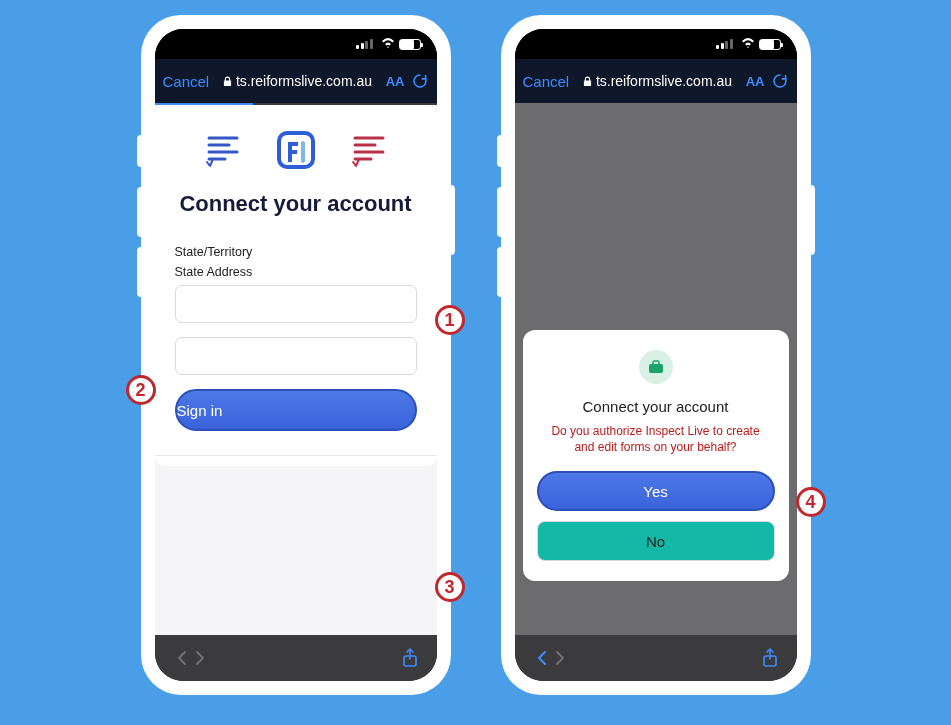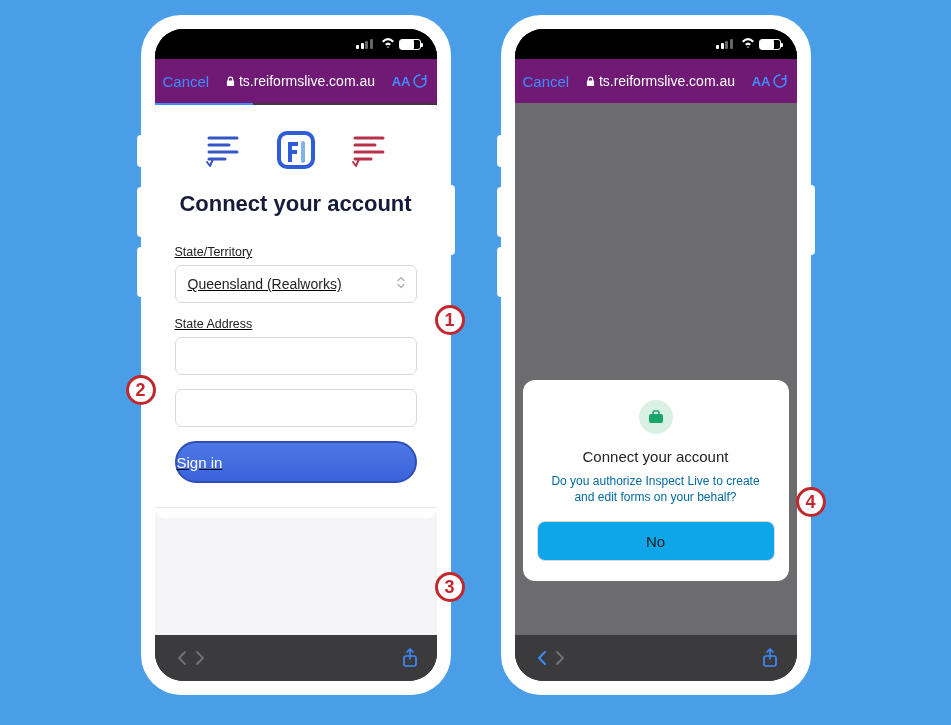--- a/index.html
+++ b/index.html
@@ -18,54 +18,54 @@
   .status{height:30px;background:#000;display:flex;justify-content:flex-end;align-items:center;padding:0 16px;}
   .signal{display:inline-flex;align-items:flex-end;gap:1.5px;margin-right:4px;}
   .signal span{width:3px;background:#fff;border-radius:1px;}
   .signal span:nth-child(1){height:4px;}.signal span:nth-child(2){height:6px;}.signal span:nth-child(3){height:8px;opacity:.4;}.signal span:nth-child(4){height:10px;opacity:.4;}
   .wifi{width:14px;height:10px;margin:0 4px;position:relative;}
   .wifi svg{position:absolute;top:-2px;}
   .batt{width:22px;height:11px;border:1px solid #fff;border-radius:3px;position:relative;}
   .batt:after{content:"";position:absolute;right:-3px;top:3px;width:2px;height:4px;background:#fff;border-radius:0 1px 1px 0;}
   .batt i{display:block;height:100%;width:70%;background:#fff;border-radius:1px;}
   
-  .urlbar{height:44px;background:#701a75;display:flex;align-items:center;padding:8px 8px;gap:0;}
+  .urlbar{height:44px;background:#0f172a;display:flex;align-items:center;padding:8px 8px;gap:6px;}
   .urlbar .cancel{color:#3e8cff;font-size:15px;}
   .urlbar .url{flex:1;display:flex;align-items:center;justify-content:center;gap:4px;color:#fff;font-size:14px;}
   .urlbar .lock{width:9px;height:11px;}
   .urlbar .aa{color:#3e8cff;font-size:13px;font-weight:600;}
   .urlbar .reload{width:18px;height:18px;}
   .urlbar svg{display:block;}
   .loadbar{height:2px;background:#3b3b3d;position:relative;}
   .loadbar i{position:absolute;left:0;top:0;height:100%;width:35%;background:#3e8cff;}
   
   .content{flex:1;background:#f5f5f7;overflow:hidden;position:relative;}
   .card{background:#fff;border-radius:10px;padding:22px 0 10px;margin:0;}
   .logo-row{display:flex;justify-content:center;align-items:center;gap:30px;padding:0 20px;}
   .logo-row svg{display:block;}
   .headline{text-align:center;font-size:22px;font-weight:800;color:#171b3a;margin-top:18px;}
-  .form{padding:22px 20px 8px;margin-top:6px;text-decoration:underline;}
+  .form{padding:22px 20px 8px;margin-top:6px;}
   .field-label{font-size:12.5px;color:#222;margin-bottom:6px;display:block;}
   .select{border:1px solid #d8d8de;border-radius:7px;height:38px;display:flex;align-items:center;padding:0 12px;font-size:14px;color:#222;position:relative;margin-bottom:14px;}
   .select .chev{position:absolute;right:10px;top:50%;transform:translateY(-50%);}
   .input{border:1px solid #d8d8de;border-radius:7px;height:38px;width:100%;margin-bottom:14px;background:#fff;}
   .signin{width:100%;height:42px;border-radius:22px;background:linear-gradient(#4d78e6,#3a63db);border:2px solid #2d4fb8;color:#fff;font-size:15px;font-weight:500;display:flex;align-items:center;justify-content:flex-start;}
   .divider{height:1px;background:#e8e8ec;margin:16px 0 0;}
   
   .bottomnav{height:46px;background:#3b3b3d;display:flex;align-items:center;justify-content:space-between;padding:0 18px;margin-top:auto;}
   .bottomnav .navbtn{width:18px;height:18px;display:flex;align-items:center;justify-content:center;}
   .bottomnav svg{display:block;}
   
   .modal-back{position:absolute;inset:0;background:rgba(0,0,0,.35);}
   .modal{position:absolute;left:8px;right:8px;bottom:54px;background:#fff;border-radius:12px;padding:20px 14px;text-align:center;}
   .modal-icon{width:34px;height:34px;border-radius:50%;background:#d9f0e4;display:flex;align-items:center;justify-content:center;margin:0 auto 14px;}
   .modal-title{font-size:15px;font-weight:500;color:#222;margin-bottom:8px;}
-  .modal-text{font-size:12px;color:#0369a1;line-height:1.35;margin-bottom:16px;padding:0 8px;}
+  .modal-text{font-size:12px;color:#b91c1c;line-height:1.35;margin-bottom:16px;padding:0 8px;}
   .yesbtn{width:100%;height:40px;border-radius:22px;background:linear-gradient(#4d78e6,#3a63db);border:2px solid #2d4fb8;color:#fff;font-size:15px;display:flex;align-items:center;justify-content:center;margin-bottom:10px;}
-  .nobtn{width:100%;height:40px;border-radius:8px;border:1px solid #d8d8de;background:#0ea5e9;color:#222;font-size:15px;display:flex;align-items:center;justify-content:center;}
+  .nobtn{width:100%;height:40px;border-radius:8px;border:1px solid #d8d8de;background:#14b8a6;color:#222;font-size:15px;display:flex;align-items:center;justify-content:center;}
   
   .badge{position:absolute;width:30px;height:30px;border-radius:50%;background:#fff;border:3px solid #c1272d;color:#c1272d;font-size:18px;font-weight:900;display:flex;align-items:center;justify-content:center;z-index:10;}
 </style>
 </head>
 <body>
 
 <div class="stage">
   <div class="phones">
 
     <div class="phone-wrap">
@@ -145,26 +145,20 @@
                         <line x1="6" y1="27" x2="22" y2="27"></line>
                       </g>
                       <path d="M4 30 l3 4 l3 -7" fill="none" stroke="#b8304a" stroke-width="2" stroke-linecap="round" stroke-linejoin="round"></path>
                     </svg>
                 </span>
               </div>
               <div class="headline">Connect your account</div>
 
               <div class="form">
                 <label class="field-label">State/Territory</label>
-                <div class="select">
-                  <span>Queensland (Realworks)</span>
-                  <span class="chev"><svg width="10" height="14" viewBox="0 0 10 14">
-                        <path d="M2 5 L5 2 L8 5 M2 9 L5 12 L8 9" fill="none" stroke="#b0b0b8" stroke-width="1.4" stroke-linecap="round" stroke-linejoin="round"></path>
-                      </svg></span>
-                </div>
 
                 <label class="field-label">State Address</label>
                 <input class="input" type="text" style="">
 
                 <input class="input" type="password" style="">
 
                 <div class="signin">
                     <span>Sign in</span>
                   </div>
               </div>
@@ -241,20 +235,23 @@
             <div class="modal-back"></div>
             <div class="modal">
               <div class="modal-icon">
                 <svg width="16" height="14" viewBox="0 0 16 14">
                     <rect x="1" y="4" width="14" height="9" rx="2" fill="#1aa36b"></rect>
                     <path d="M5 4 V2.5 a1.5 1.5 0 0 1 1.5-1.5 h3 a1.5 1.5 0 0 1 1.5 1.5 V4" fill="none" stroke="#1aa36b" stroke-width="1.5"></path>
                   </svg>
               </div>
               <div class="modal-title">Connect your account</div>
               <div class="modal-text">Do you authorize Inspect Live to create and edit forms on your behalf?</div>
+              <div class="yesbtn">
+                  <span>Yes</span>
+                </div>
               <div class="nobtn">
                   <span>No</span>
                 </div>
             </div>
           </div>
 
           <div class="bottomnav">
             <span class="navbtn">
                 <svg width="12" height="18" viewBox="0 0 12 18">
                   <path d="M9 3 L3 9 L9 15" fill="none" stroke="#3e8cff" stroke-width="2" stroke-linecap="round" stroke-linejoin="round"></path>

